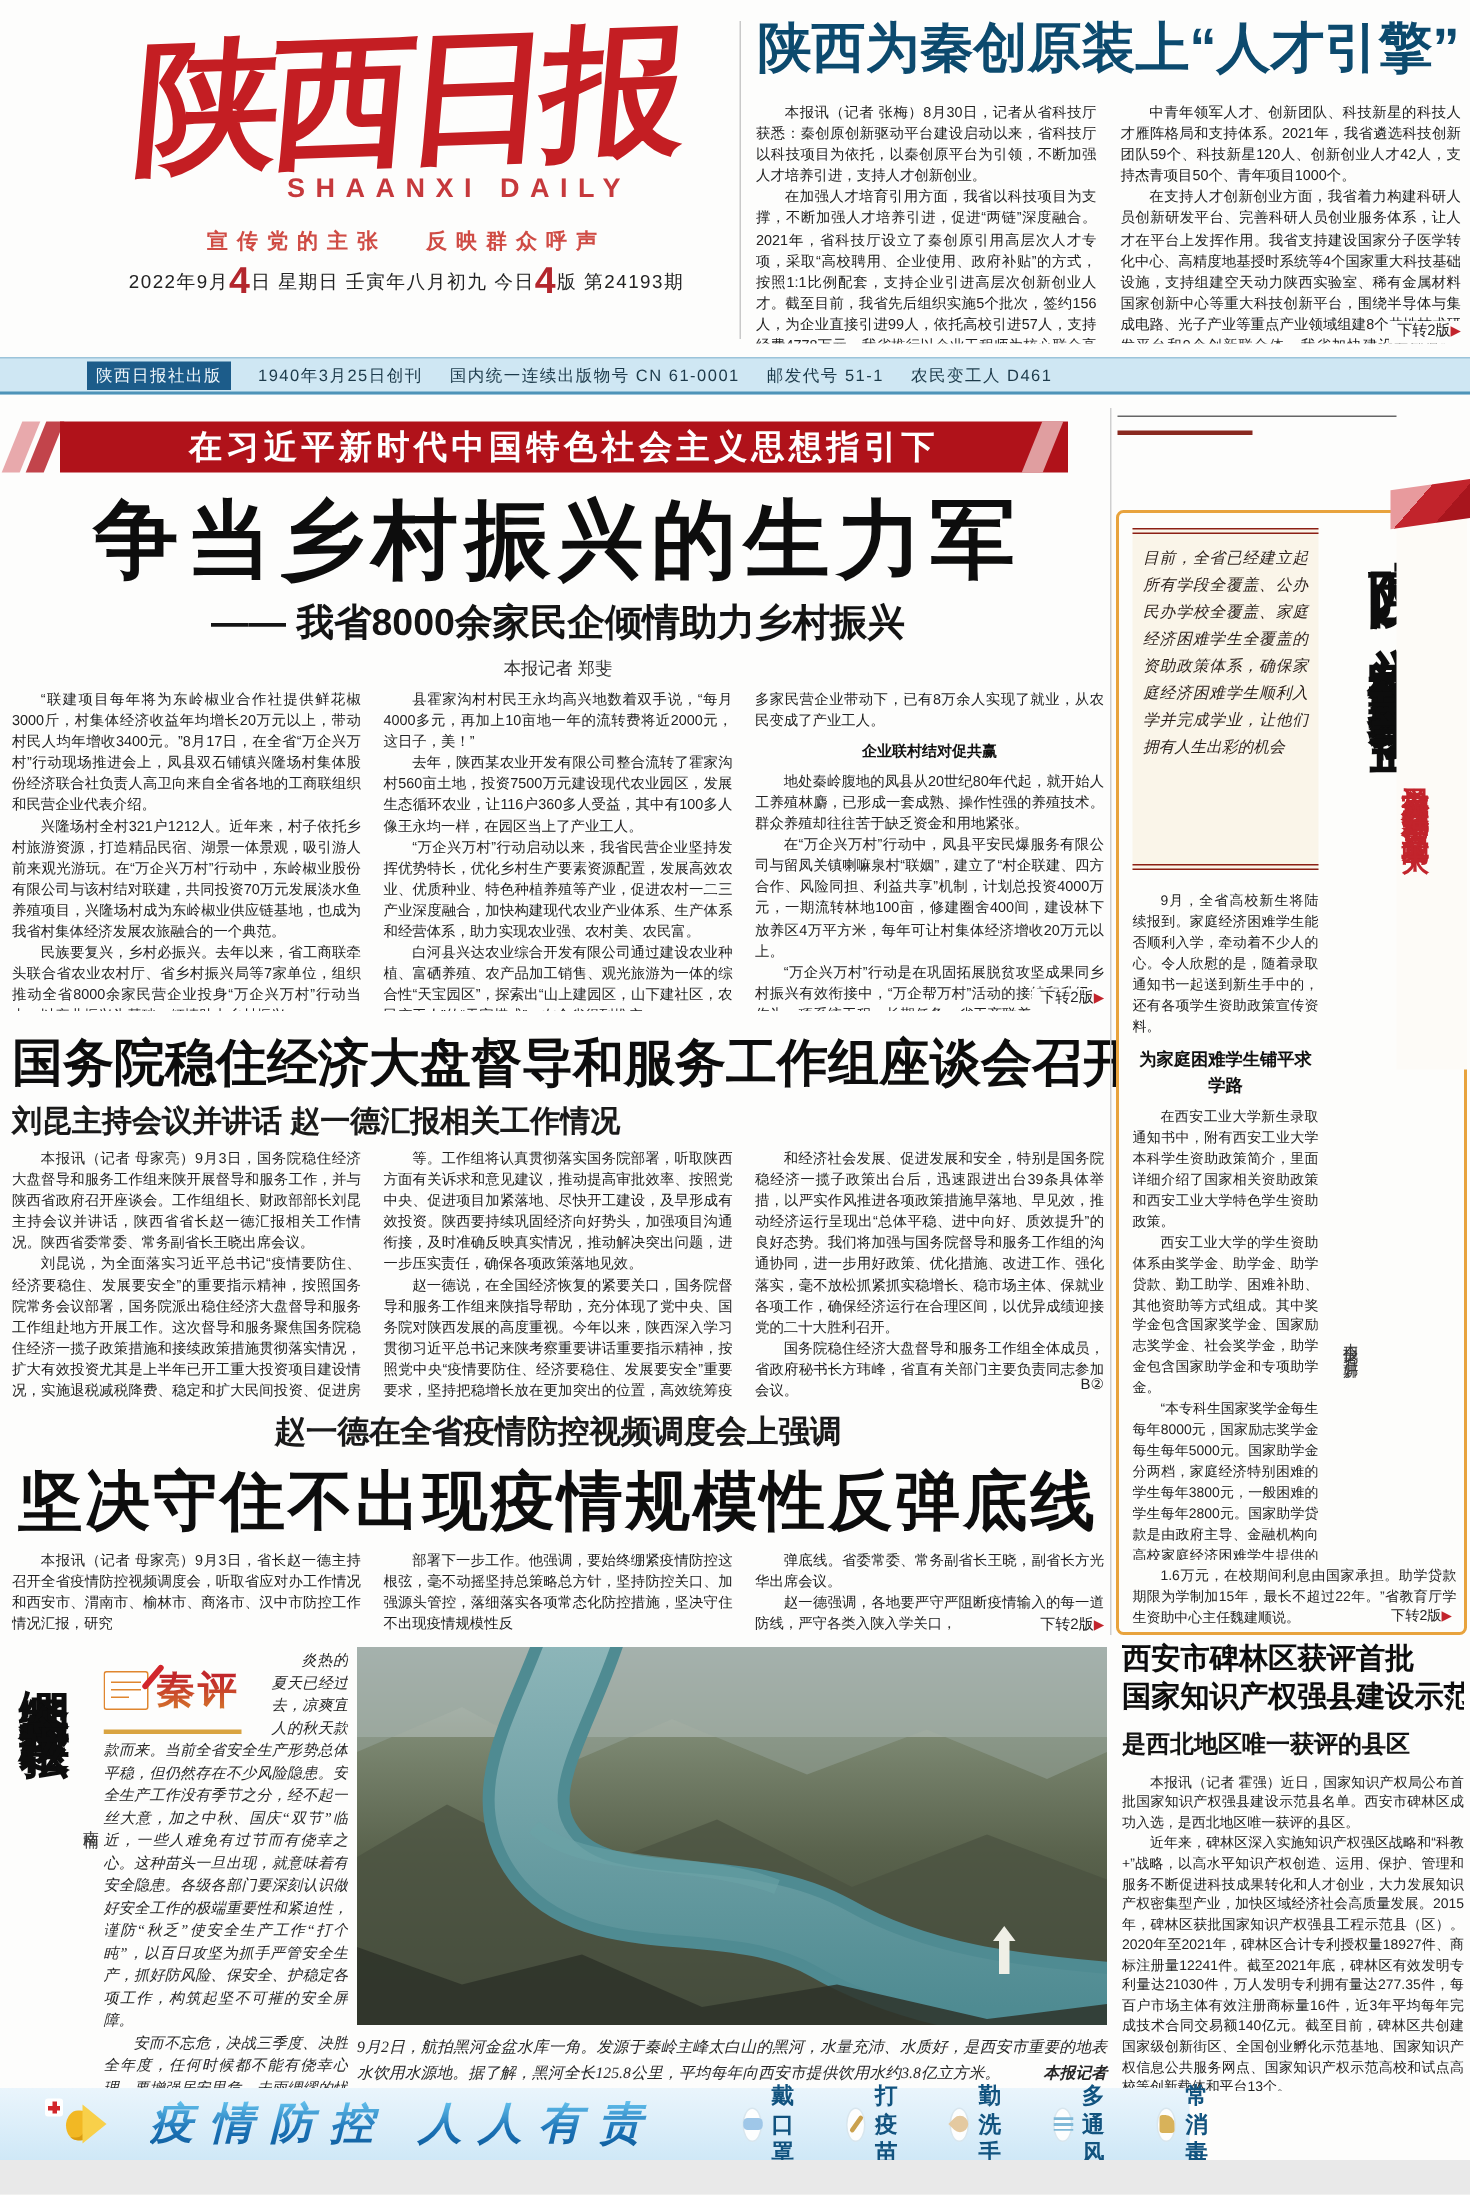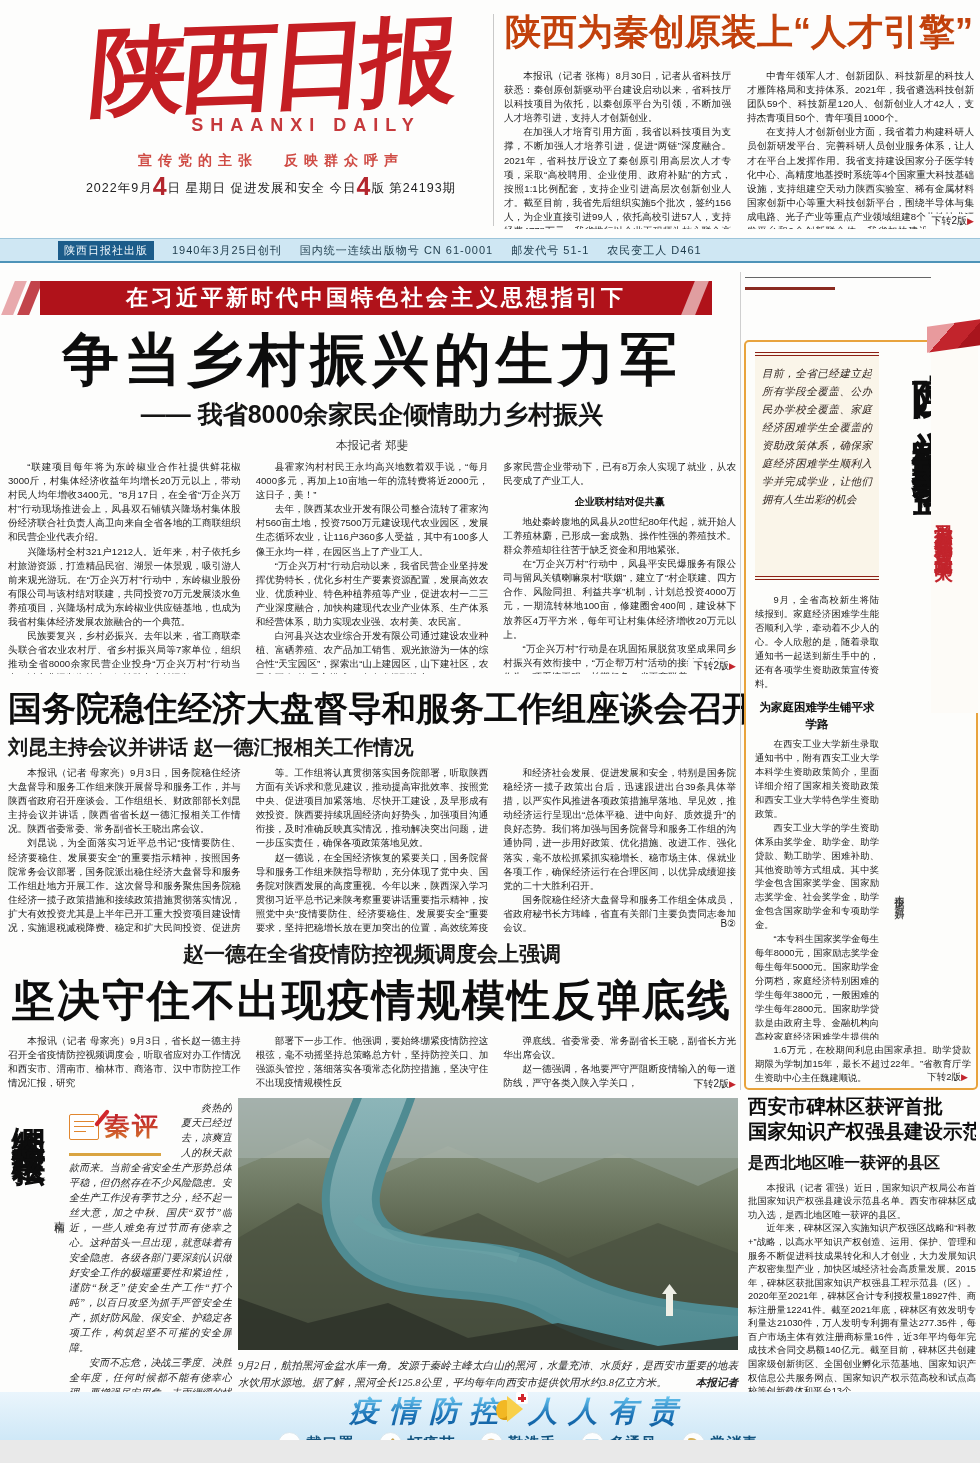--- a/index.html
+++ b/index.html
@@ -13,21 +13,21 @@
     color:#c41e23; transform:skewX(-7deg) rotate(-2deg); letter-spacing:-6px; white-space:nowrap; }
   .title-en { color:#c6393c; font-size:18px; letter-spacing:7px; font-weight:bold; margin-top:-14px; padding-left:70px; }
   .slogan { color:#cf4b44; font-size:14px; letter-spacing:6px; font-weight:bold; margin-top:16px; }
   .slogan .gap { display:inline-block; width:26px; }
   .dateline { margin-top:10px; font-size:12.5px; color:#222; letter-spacing:1px; }
   .d-big { color:#b3262d; font-size:25px; font-weight:bold; line-height:0; vertical-align:-3px; }
   .vrule-masthead { position:absolute; left:493px; top:14px; width:1px; height:212px; background:#c9c9c9; }
 
   
   .top-article { position:absolute; left:504px; top:8px; width:470px; }
-  .top-article h1 { font-size:36px; font-weight:900; color:#c2410c; text-align:center; letter-spacing:0; white-space:nowrap; }
+  .top-article h1 { font-size:36px; font-weight:900; color:#0c4a6e; text-align:center; letter-spacing:0; white-space:nowrap; }
   .top-article .cols { display:flex; gap:16px; margin-top:12px; height:160px; overflow:hidden; }
   .news-col { flex:1; font-size:9.6px; line-height:1.47; text-align:justify; color:#222; position:relative; }
   .news-col p, .para { text-indent:2em; }
   .jump { text-align:right; font-size:10px; color:#222; margin-top:2px; }
   .jump .arrow { color:#c2242c; font-size:9px; }
   .jump-abs { position:absolute; right:0; bottom:0; background:#fdfdfc; padding-left:6px; }
 
   
   .pub-strip { position:absolute; left:0; top:238px; width:980px; height:25px; background:#cfe7f3;
     border-top:1px solid #9cc4da; border-bottom:2px solid #4e93b8; display:flex; align-items:center; gap:18px; padding-left:58px; }
@@ -112,22 +112,22 @@
   .sb-jump { position:absolute; right:8px; bottom:4px; font-size:9.5px; background:#fdfdfb; padding-left:5px; }
 
   
   .ribbon { position:absolute; left:931px; top:333px; width:47px; height:380px; background:#fdfbf7; text-align:center; }
   .ribbon::before { content:""; position:absolute; left:-4px; top:-10px; width:54px; height:26px;
     background:linear-gradient(135deg,#e89a9d 0 35%,#c2242c 35% 70%,#a8151d 70%); transform:skewY(-8deg); }
   .ribbon-text { position:relative; margin-top:26px; writing-mode:vertical-rl; height:344px;
     font-size:18.5px; font-weight:900; color:#c2242c; letter-spacing:2px; }
 
   
-  .bottom-banner { position:absolute; left:0; top:1392px; width:980px; height:48px;
-    background:linear-gradient(180deg,#eaf5fc,#cfe8f7); display:flex; align-items:center;flex-direction:column; }
+  .bottom-banner { position:absolute; left:0; top:1392px; width:793px; height:48px;
+    background:linear-gradient(180deg,#eaf5fc,#cfe8f7); display:flex; align-items:center; }
   .megaphone { position:relative; width:34px; height:34px; margin-left:42px; }
   .mega-body { position:absolute; left:2px; top:8px; width:16px; height:20px; background:#f2b824; border-radius:50% 40% 40% 50%; box-shadow:inset -3px -2px 0 #d99a10; }
   .mega-cone { position:absolute; left:13px; top:4px; width:0; height:0; border-top:13px solid transparent; border-bottom:13px solid transparent; border-left:16px solid #f8d04a; }
   .mega-cross { position:absolute; right:0; top:0; width:12px; height:12px; background:#fff; border-radius:2px; }
   .mega-cross::before { content:""; position:absolute; left:5px; top:2px; width:2.5px; height:8px; background:#d2262b; }
   .mega-cross::after { content:""; position:absolute; left:2px; top:5px; width:8px; height:2.5px; background:#d2262b; }
   .banner-slogan { margin-left:58px; font-size:29px; font-weight:900; font-style:italic; letter-spacing:11px; white-space:nowrap;
     background:linear-gradient(180deg,#66c4ef 10%,#1a71b5 60%,#0d5a99); -webkit-background-clip:text; background-clip:text; color:transparent; }
   .banner-items { display:flex; align-items:center; gap:24px; margin-left:56px; }
   .banner-item { display:flex; align-items:center; gap:6px; }
@@ -135,35 +135,35 @@
   .bi-circle::before { content:""; position:absolute; left:50%; top:50%; transform:translate(-50%,-50%); }
   .ic-mask::before  { width:13px; height:8px; background:#9fc7e8; border-radius:3px; }
   .ic-vaccine::before { width:3px; height:13px; background:#caa14e; transform:translate(-50%,-50%) rotate(35deg); border-radius:2px; }
   .ic-wash::before  { width:11px; height:11px; background:#e4c9a0; border-radius:50% 50% 50% 0; transform:translate(-50%,-50%) rotate(45deg); }
   .ic-wind::before  { width:13px; height:9px; background:repeating-linear-gradient(180deg,#7fb9d8 0 2px,transparent 2px 4px); }
   .ic-spray::before { width:10px; height:12px; background:#d8b25a; border-radius:2px 6px 2px 2px; }
   .bi-label { font-size:15px; font-weight:bold; color:#11537f; letter-spacing:1px; }
 
   .gray-footer { position:absolute; left:0; top:1440px; width:980px; height:23px; background:#e9e9e9; }
 
-  .kai { font-family:Liberation Sans, sans-serif; font-style:italic; }
+  .kai { font-family:Liberation Serif, serif; font-style:italic; }
 </style>
 </head>
 <body>
 
 <div class="page">
 
   <div class="masthead-left">
     <div class="calligraphy">陕西日报</div>
     <div class="title-en">SHAANXI DAILY</div>
     <div class="slogan">
       <span>宣传党的主张</span><span class="gap"></span><span>反映群众呼声</span>
     </div>
     <div class="dateline">
-      <span>2022年9月</span><span class="d-big">4</span><span>日  星期日  促进发展和安全  今日</span><span class="d-big">4</span><span>版  第24193期</span>
+      <span>2022年9月</span><span class="d-big">4</span><span>日  星期日  壬寅年八月初九  今日</span><span class="d-big">4</span><span>版  第24193期</span>
     </div>
   </div>
   <div class="vrule-masthead"></div>
 
   <article class="top-article">
     <h1>陕西为秦创原装上“人才引擎”</h1>
     <div class="cols">
       <div class="news-col">
           <p class="para">本报讯（记者 张梅）8月30日，记者从省科技厅获悉：秦创原创新驱动平台建设启动以来，省科技厅以科技项目为依托，以秦创原平台为引领，不断加强人才培养引进，支持人才创新创业。</p>
           <p class="para">在加强人才培育引用方面，我省以科技项目为支撑，不断加强人才培养引进，促进“两链”深度融合。2021年，省科技厅设立了秦创原引用高层次人才专项，采取“高校聘用、企业使用、政府补贴”的方式，按照1:1比例配套，支持企业引进高层次创新创业人才。截至目前，我省先后组织实施5个批次，签约156人，为企业直接引进99人，依托高校引进57人，支持经费4778万元。我省推行以企业工程师为核心联合高校科学家开展科研攻关模式，打造“科学家+工程师”队伍，首批遴选200支队伍，支持经费6000万元。同时，我省实施创新人才推进计划，构建起领军科学家、</p>

